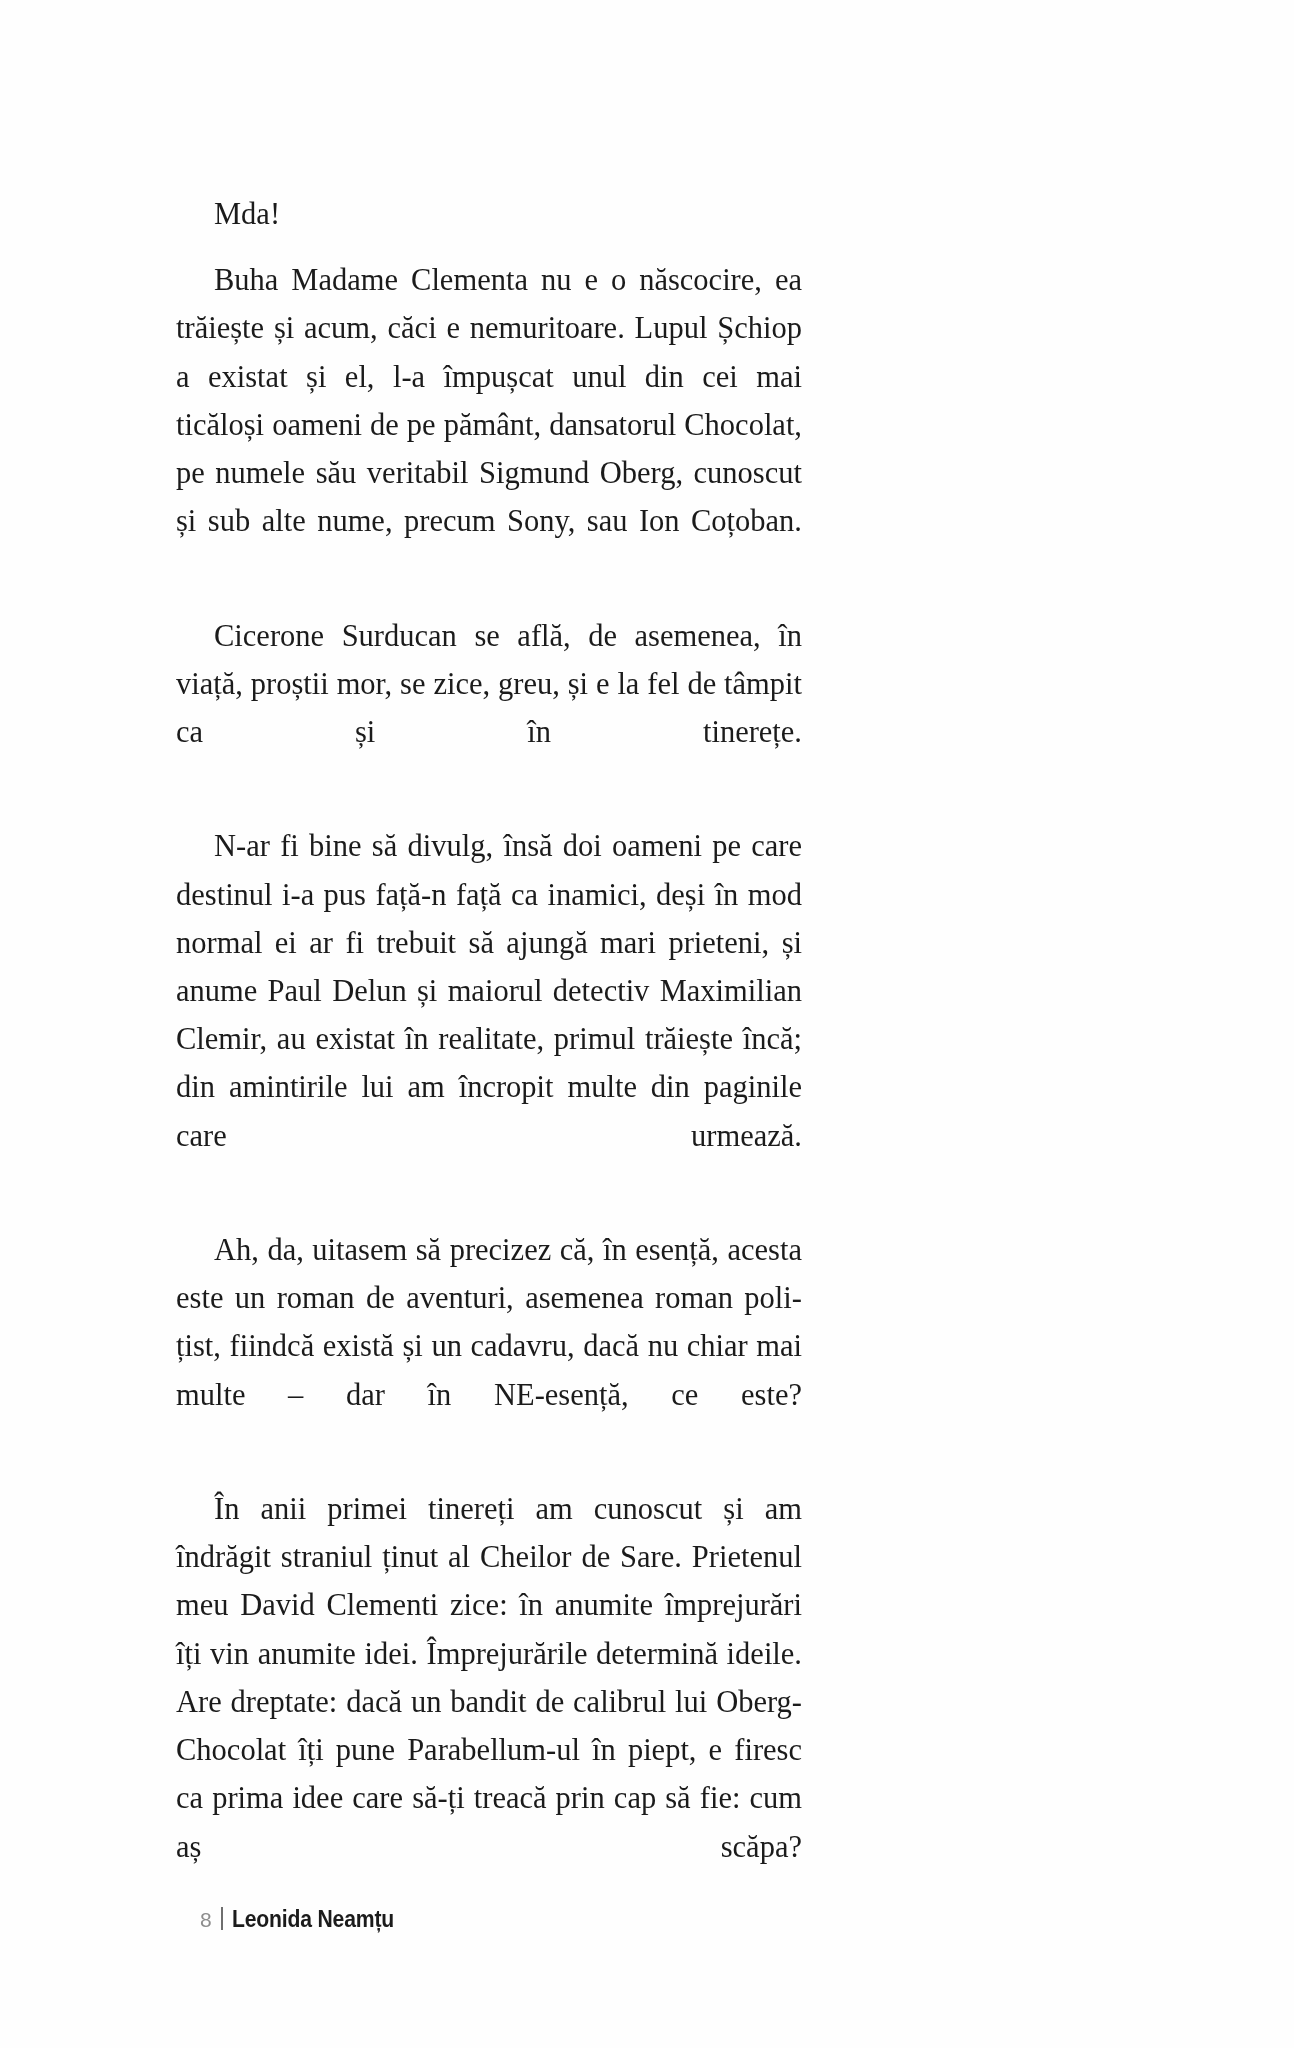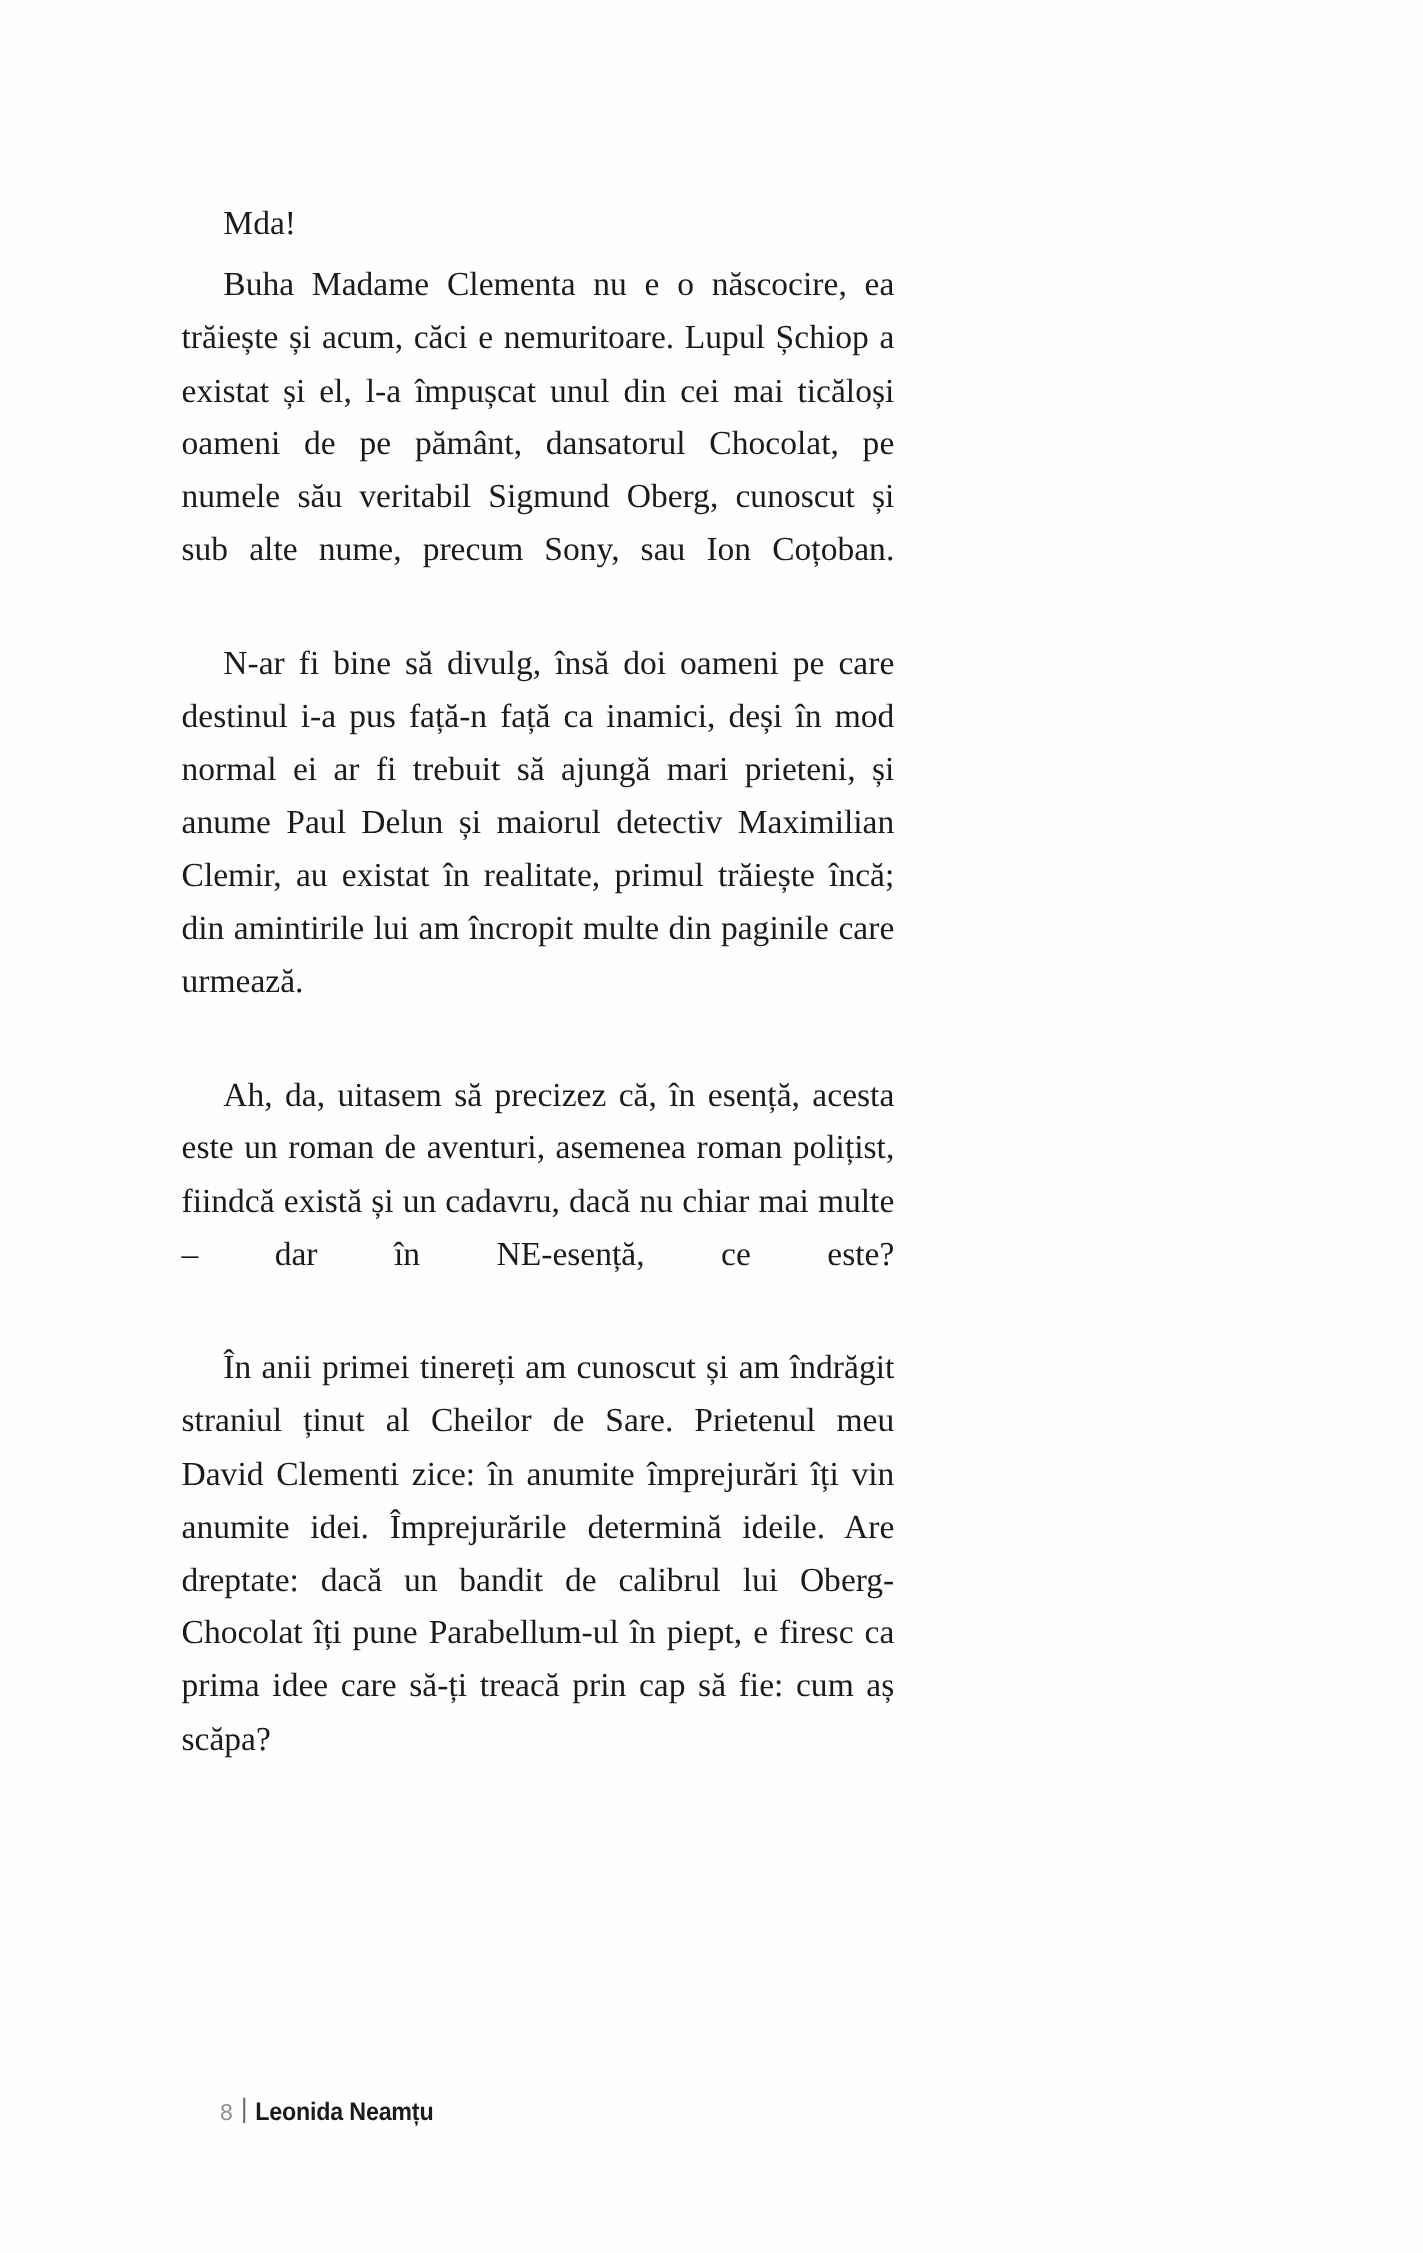--- a/index.html
+++ b/index.html
@@ -24,21 +24,21 @@
   }
 
   .text-column {
     position: absolute;
     left: 158px;
     top: 172px;
     width: 662px;
   }
 
   p.para {
-    margin: 7px;
+    margin: 18px;
     text-indent: 38px;
     text-align: justify;
     font-size: 30.5px;
     line-height: 48.2px;
     letter-spacing: 0.0px;
     word-spacing: 0.2px;
     color: #1b1b1b;
     -webkit-font-smoothing: antialiased;
   }
 
@@ -86,20 +86,21 @@
   }
 </style>
 </head>
 <body>
 
 <div class="page">
 
   <div class="text-column">
     <p class="para short">Mda!</p>
     <p class="para">Buha Madame Clementa nu e o născocire, ea trăiește și acum, căci e nemuritoare. Lupul Șchiop a existat și el, l-a împușcat unul din cei mai ticăloși oameni de pe pământ, dansatorul Chocolat, pe numele său veritabil Sigmund Oberg, cunoscut și sub alte nume, precum Sony, sau Ion Coțoban.</p>
+    <p class="para">Cicerone Surducan se află, de asemenea, în viață, proștii mor, se zice, greu, și e la fel de tâmpit ca și în tinerețe.</p>
     <p class="para">N-ar fi bine să divulg, însă doi oameni pe care destinul i-a pus față-n față ca inamici, deși în mod normal ei ar fi trebuit să ajungă mari prieteni, și anume Paul Delun și maiorul detectiv Maximilian Clemir, au existat în realitate, primul trăiește încă; din amintirile lui am încropit multe din paginile care urmează.</p>
     <p class="para">Ah, da, uitasem să precizez că, în esență, acesta este un roman de aventuri, asemenea roman poli­țist, fiindcă există și un cadavru, dacă nu chiar mai multe – dar în NE-esență, ce este?</p>
     <p class="para">În anii primei tinereți am cunoscut și am îndrăgit straniul ținut al Cheilor de Sare. Prietenul meu David Clementi zice: în anumite împrejurări îți vin anumite idei. Împrejurările determină ideile. Are dreptate: dacă un bandit de calibrul lui Oberg-Chocolat îți pune Parabellum-ul în piept, e firesc ca prima idee care să-ți treacă prin cap să fie: cum aș scăpa?</p>
   </div>
 
   <div class="footer">
     <span class="footer-page">8</span>
     <span class="footer-sep"></span>
     <span class="footer-author">Leonida Neamțu</span>
   </div>

